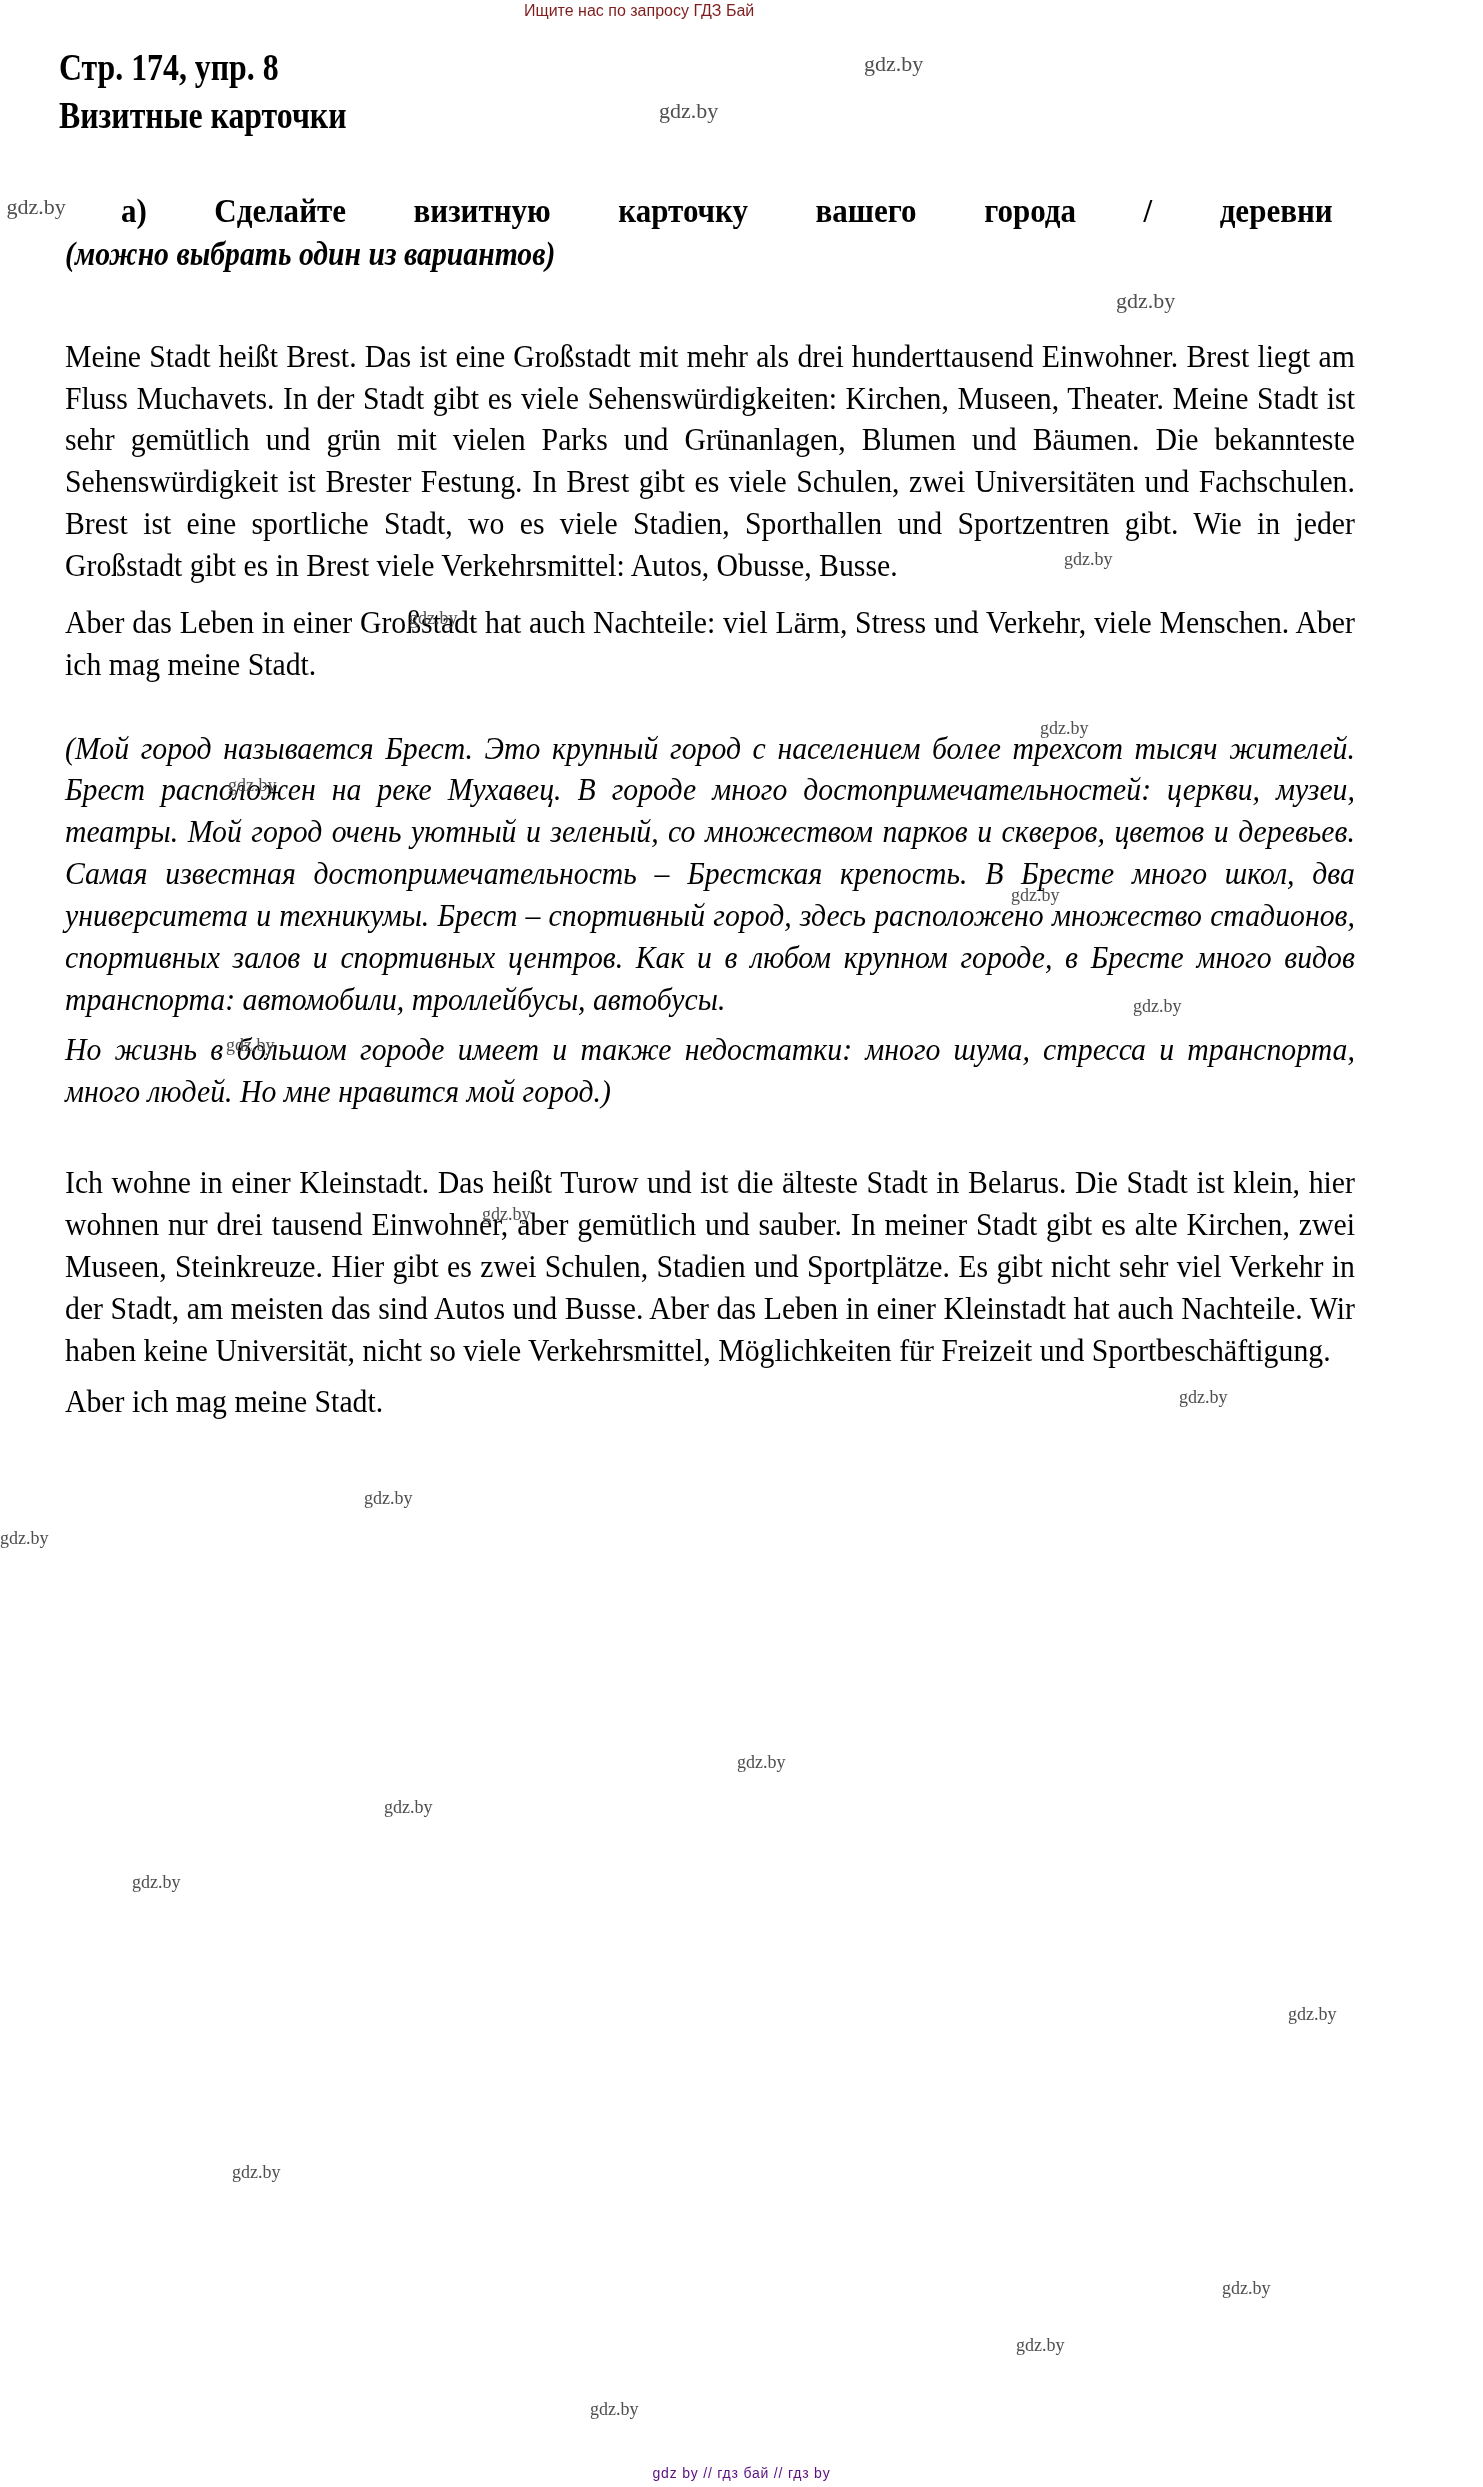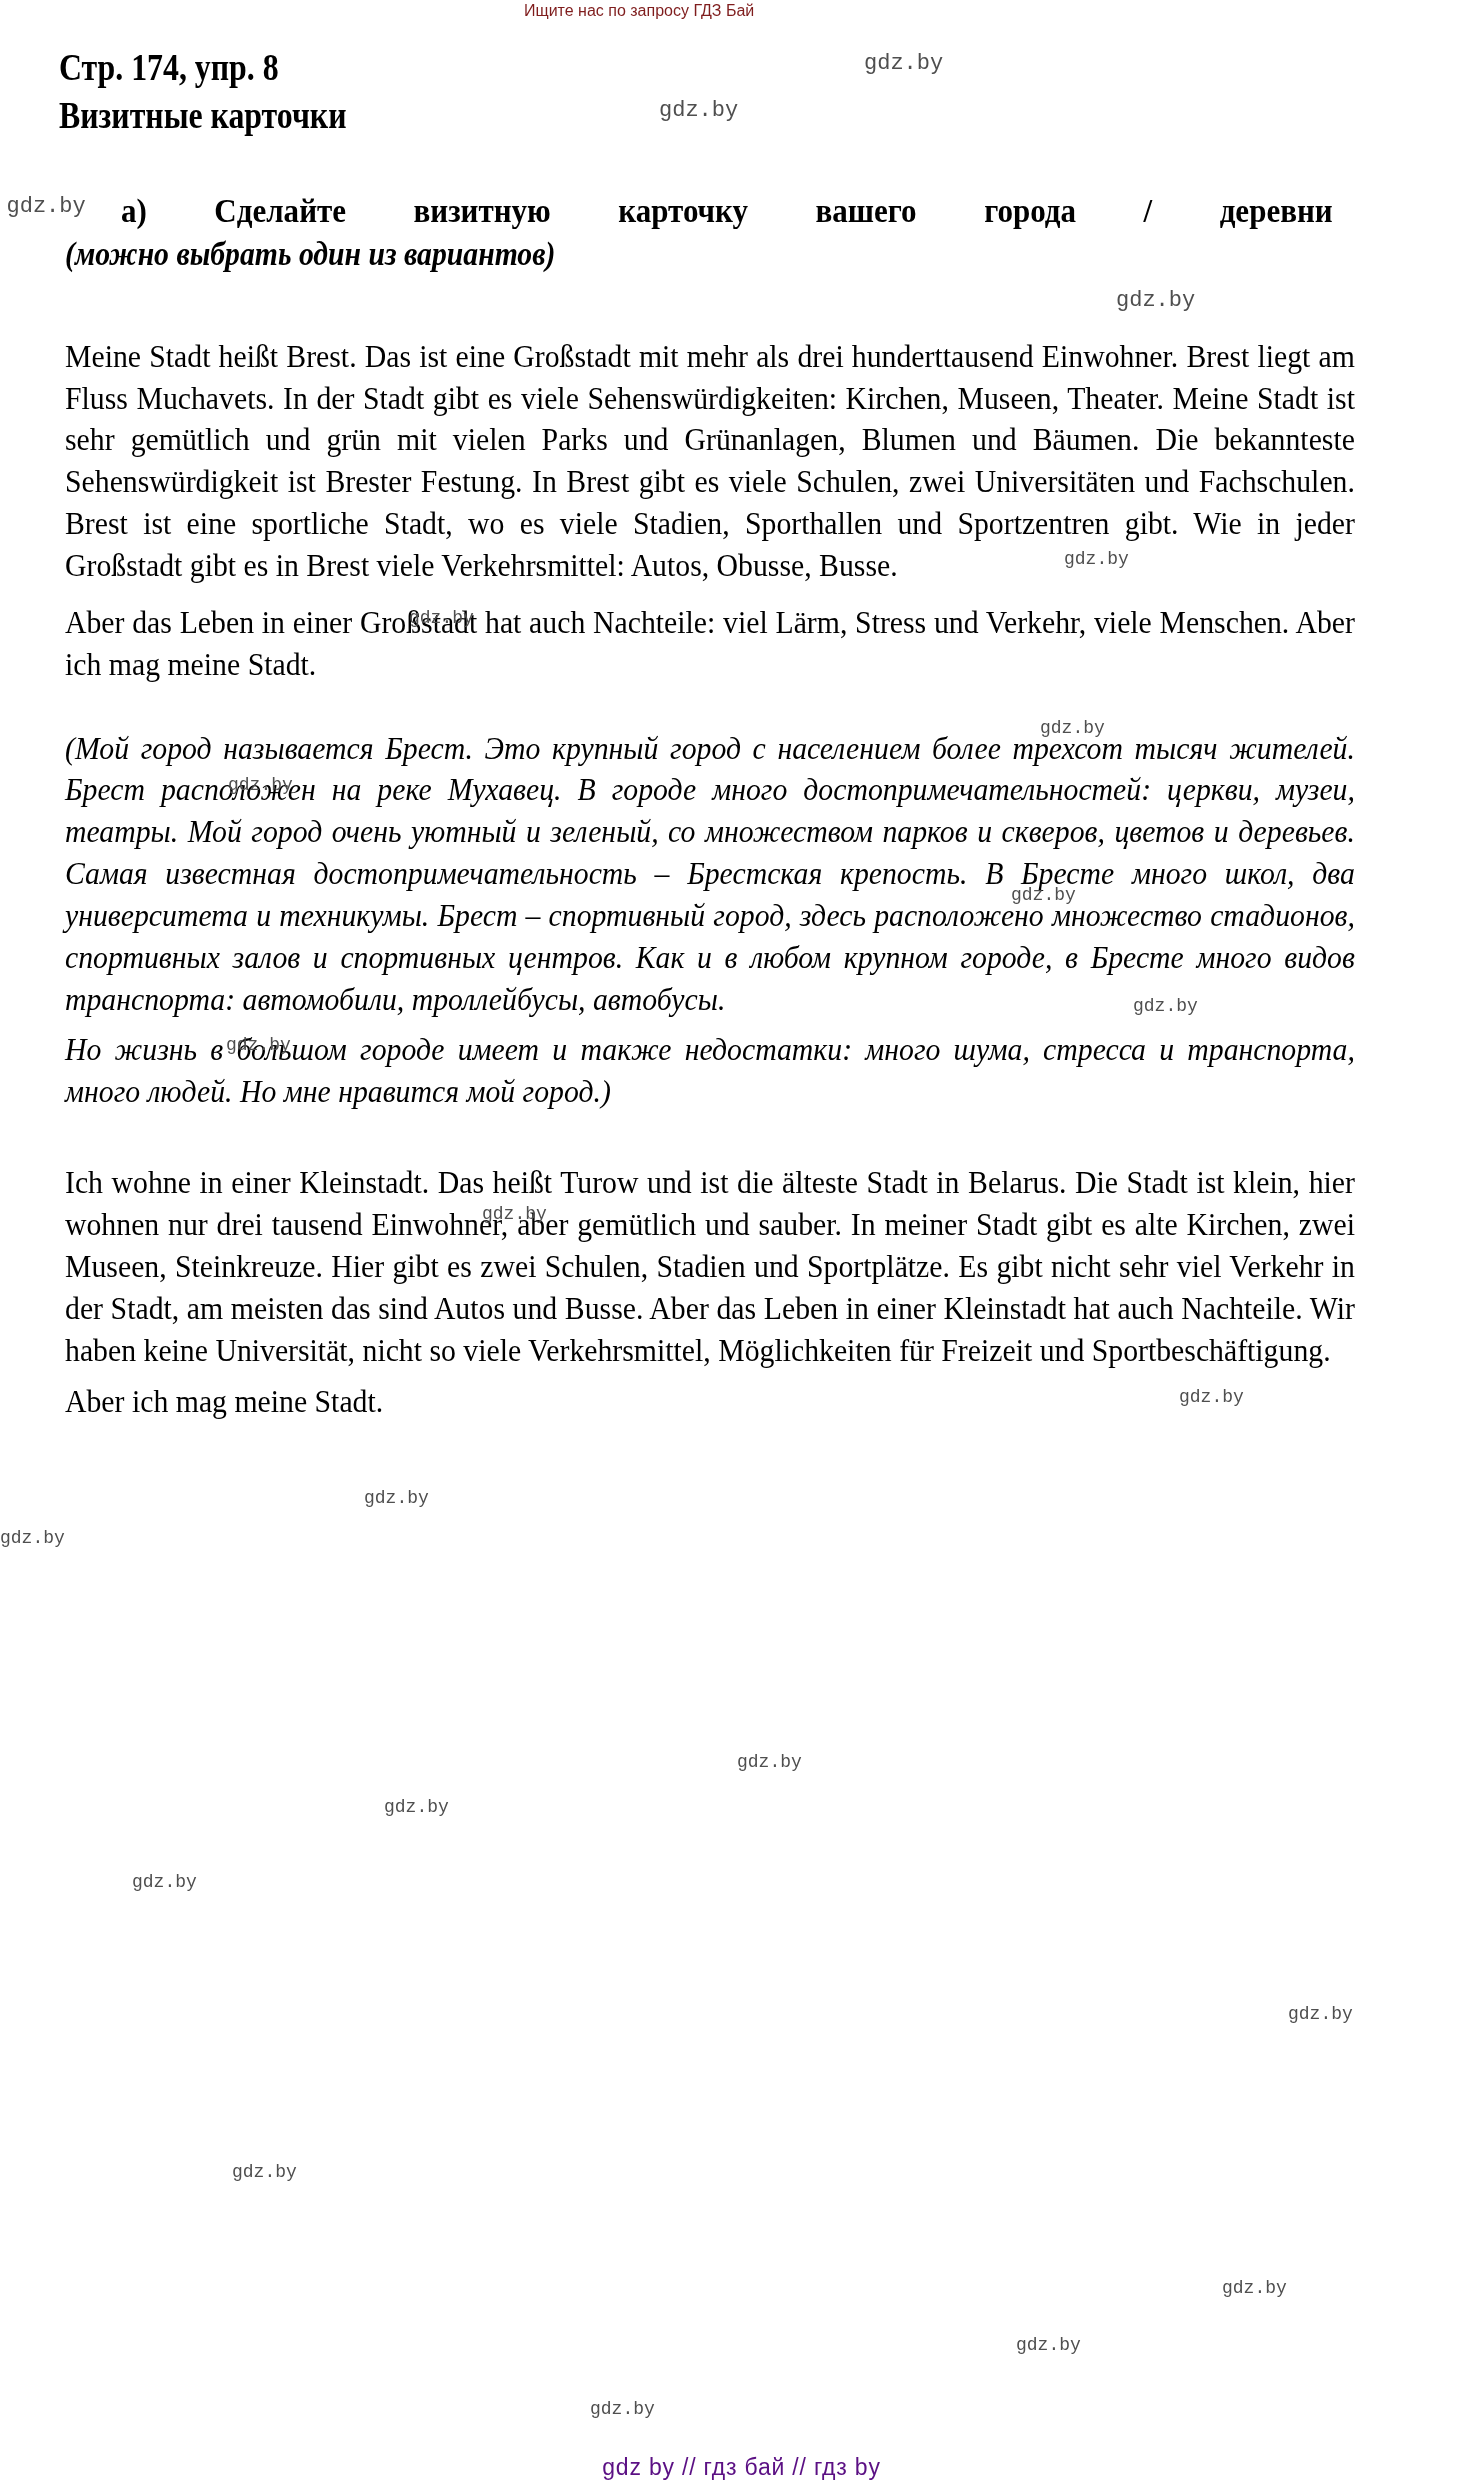--- a/index.html
+++ b/index.html
@@ -20,21 +20,21 @@
     position: relative;
     width: 1483px;
     height: 2487px;
     box-sizing: border-box;
     padding: 0 31px;
   }
 
   
   .wm {
     position: absolute;
-    font-family: Liberation Mono, monospace;
+    font-family: Liberation Serif, serif;
     color: #4f4f4f;
     white-space: nowrap;
     pointer-events: none;
     z-index: 5;
     font-weight: 400;
     text-align: center;
   }
   .wm-green {
     position: absolute;
     font-family: "Liberation Sans", sans-serif;
@@ -115,21 +115,21 @@
   .p-de-2 { margin-top: 49px; }
 
   
   .footer {
     position: absolute;
     left: 0;
     right: 0;
     bottom: 6.5px;
     text-align: center;
     font-family: "Liberation Sans", sans-serif;
-    font-size: 23px;
+    font-size: 14px;
     color: #5b1084;
     letter-spacing: 0.8px;
     z-index: 7;
   }
 </style>
 </head>
 <body>
 
 <div class="page">
 

